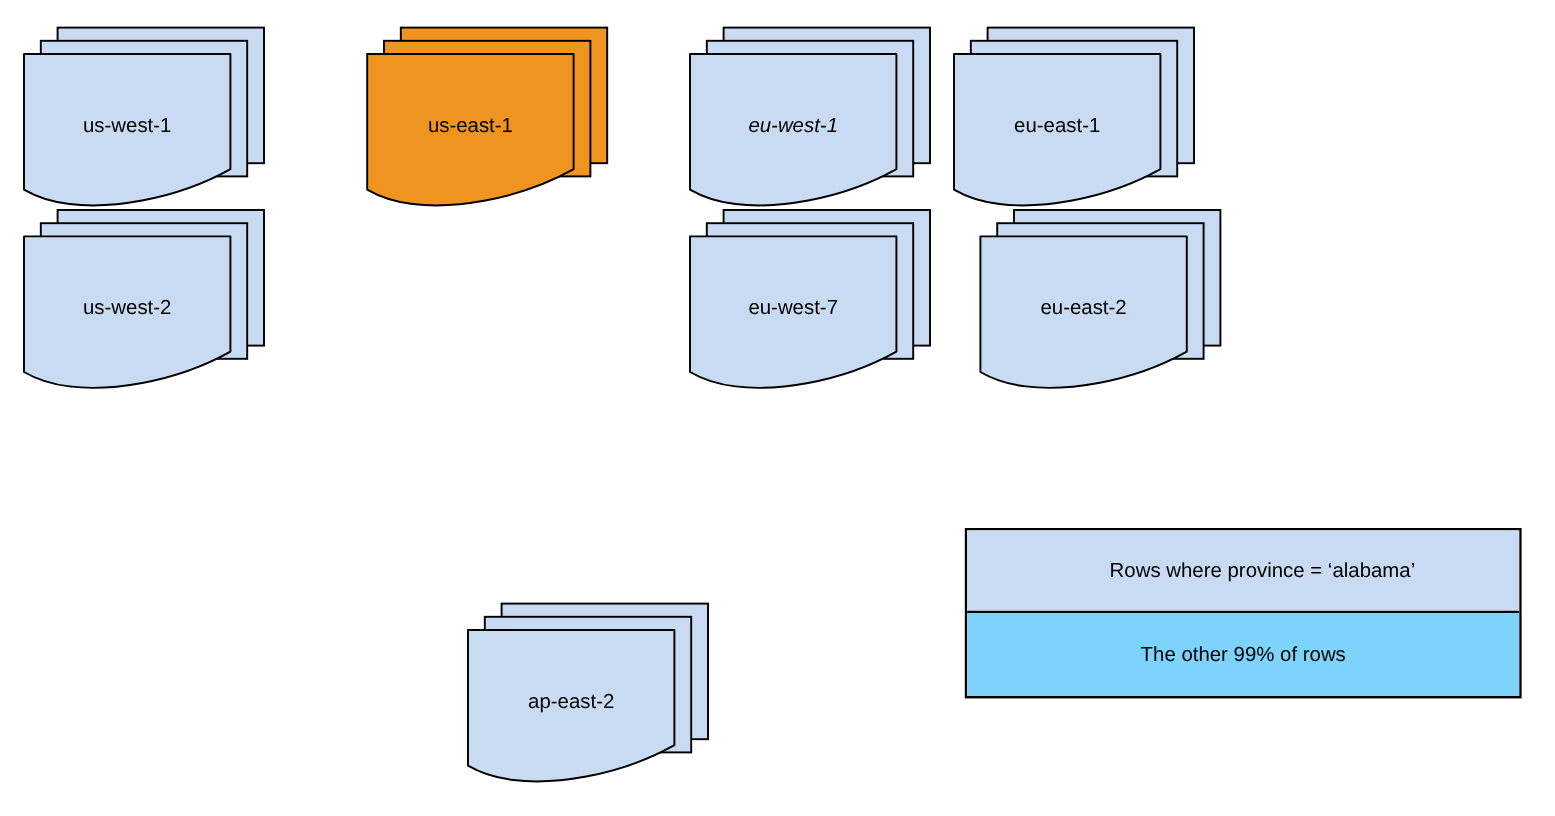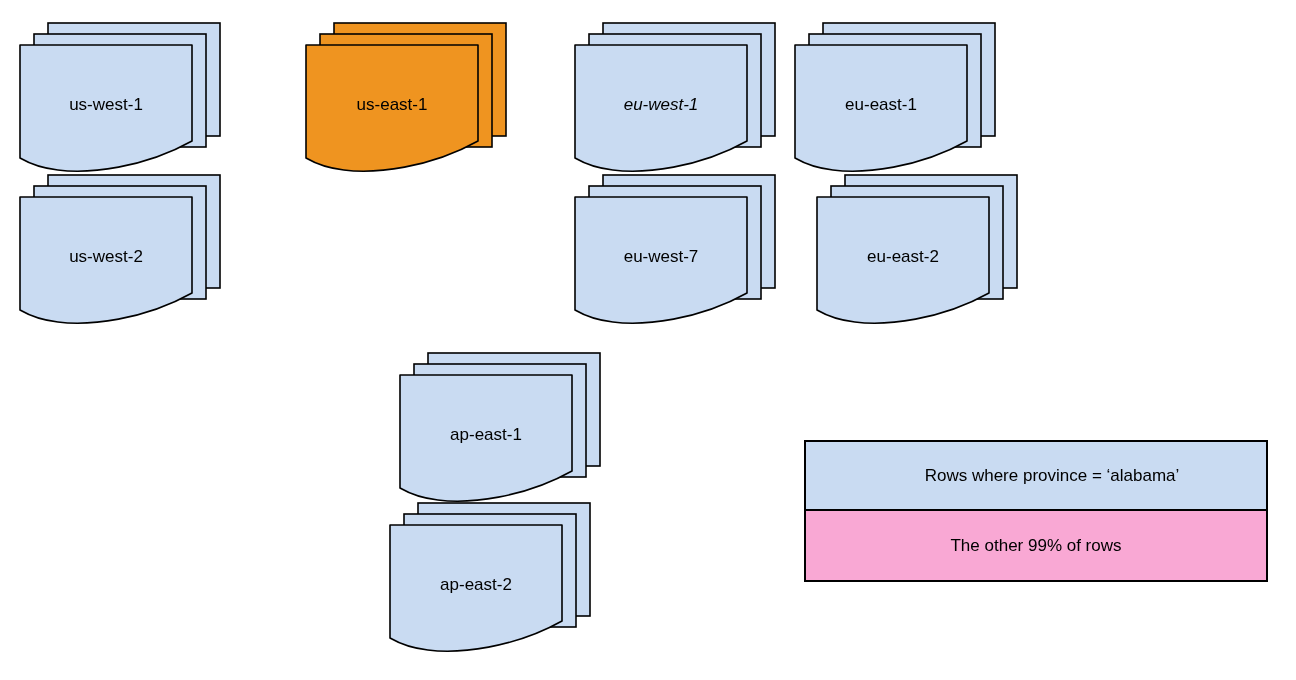--- a/index.html
+++ b/index.html
@@ -60,21 +60,21 @@
     box-sizing: border-box;
     font-size: 17px;
     color: #000000;
   }
   .legend-row.blue {
     background: #c9dbf2;
     border-bottom: 2px solid #000000;
     padding-left: 32px;
   }
   .legend-row.orange {
-    background: #f9a8d4;
+    background: #7dd3fc;
   }
 </style>
 </head>
 <body>
 
 <div id="canvas">
 
   <div class="doc-group" id="g0" style="left: 20px; top: 45px;">
       <svg width="206" height="153" style="left: 0px; top: -22px;">
         <rect x="28" y="0" width="172" height="113" fill="#c9dbf2" stroke="#000000" stroke-width="1.6"></rect>
@@ -124,28 +124,20 @@
       <div class="doc-label" style="top: 50px;">eu-west-7</div>
     </div>
   <div class="doc-group" id="g7" style="left: 784px; top: 197px; margin-left: 33px;">
       <svg width="206" height="153" style="left: 0px; top: -22px;">
         <rect x="28" y="0" width="172" height="113" fill="#c9dbf2" stroke="#000000" stroke-width="1.6"></rect>
         <rect x="14" y="11" width="172" height="113" fill="#c9dbf2" stroke="#000000" stroke-width="1.6"></rect>
         <path d="M0,0 L172,0 L172,96 C123.83999999999999,123 68.8,129 37.84,125 C20.64,123 8.6,118 0,113 Z" transform="translate(0,22)" fill="#c9dbf2" stroke="#000000" stroke-width="1.6" stroke-linejoin="round"></path>
       </svg>
       <div class="doc-label" style="top: 50px;">eu-east-2</div>
     </div>
-  <div class="doc-group" id="g8" style="left: 400px; top: 375px;">
-      <svg width="206" height="153" style="left: 0px; top: -22px;">
-        <rect x="28" y="0" width="172" height="113" fill="#c9dbf2" stroke="#000000" stroke-width="1.6"></rect>
-        <rect x="14" y="11" width="172" height="113" fill="#c9dbf2" stroke="#000000" stroke-width="1.6"></rect>
-        <path d="M0,0 L172,0 L172,96 C123.83999999999999,123 68.8,129 37.84,125 C20.64,123 8.6,118 0,113 Z" transform="translate(0,22)" fill="#c9dbf2" stroke="#000000" stroke-width="1.6" stroke-linejoin="round"></path>
-      </svg>
-      <div class="doc-label" style="top: 50px;">ap-east-1</div>
-    </div>
   <div class="doc-group" id="g9" style="left: 390px; top: 525px;">
       <svg width="206" height="153" style="left: 0px; top: -22px;">
         <rect x="28" y="0" width="172" height="113" fill="#c9dbf2" stroke="#000000" stroke-width="1.6"></rect>
         <rect x="14" y="11" width="172" height="113" fill="#c9dbf2" stroke="#000000" stroke-width="1.6"></rect>
         <path d="M0,0 L172,0 L172,96 C123.83999999999999,123 68.8,129 37.84,125 C20.64,123 8.6,118 0,113 Z" transform="translate(0,22)" fill="#c9dbf2" stroke="#000000" stroke-width="1.6" stroke-linejoin="round"></path>
       </svg>
       <div class="doc-label" style="top: 50px;">ap-east-2</div>
     </div>
 
   <div id="legend">

